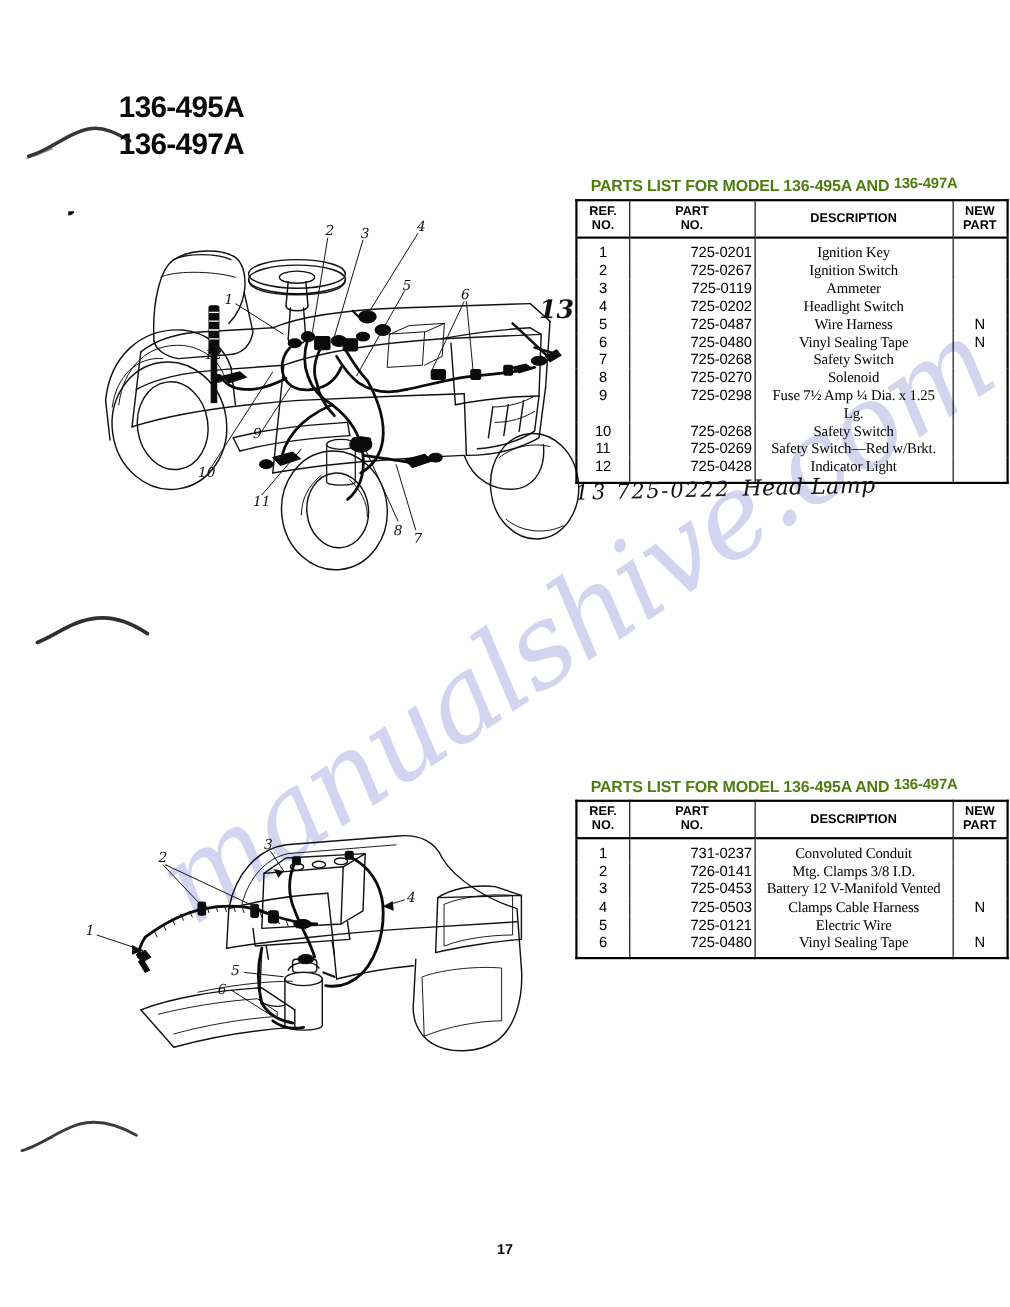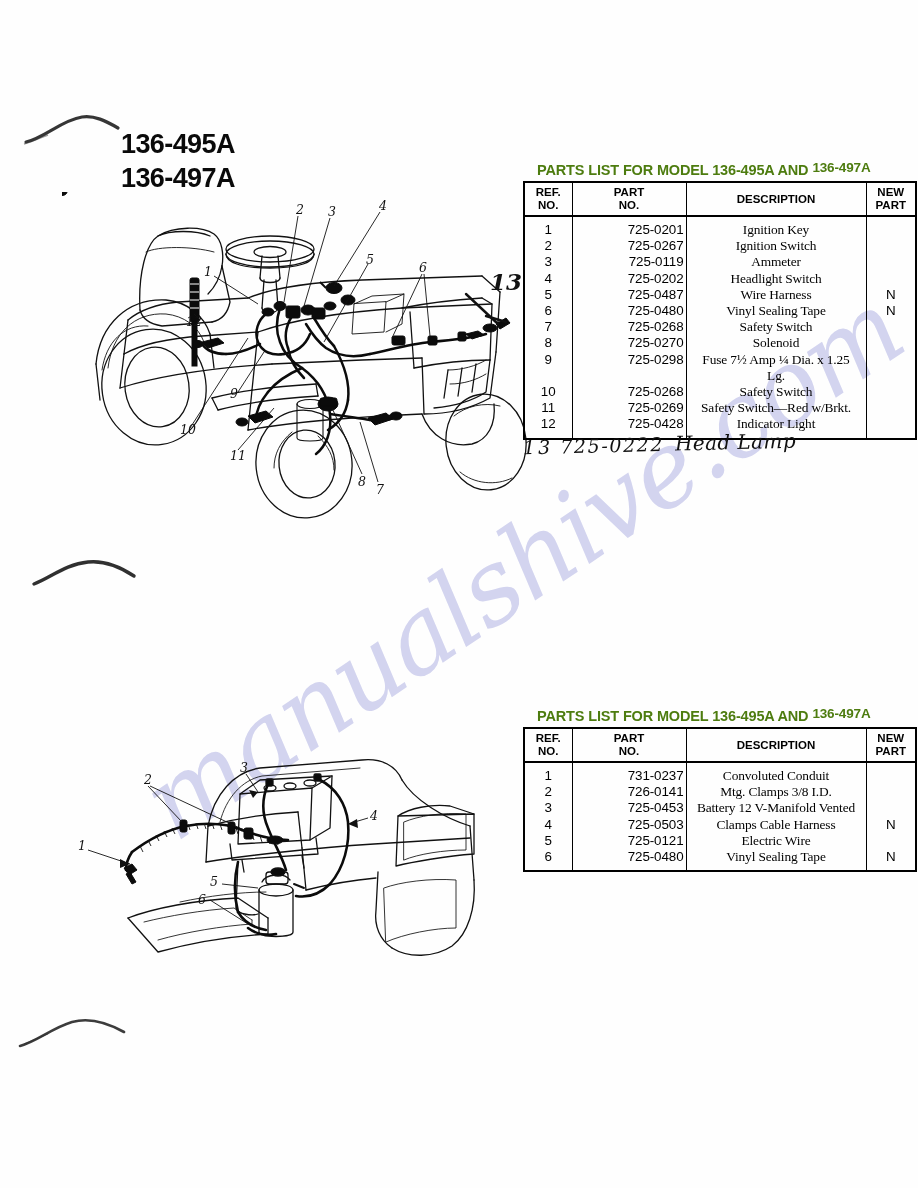--- a/index.html
+++ b/index.html
@@ -44,24 +44,23 @@
     color: #b9bbe6;
     opacity: 0.62;
     transform: rotate(-34deg);
     transform-origin: 50% 50%;
     white-space: nowrap;
   }
 
   
   #model-heading {
     position: absolute;
-    left: 121px;
+    left: 108px;
     top: 80px;
     z-index: 10;
-    margin-top: 47px;
   }
   #model-heading .model-line {
     font-size: 27px;
     font-weight: bold;
     letter-spacing: -0.6px;
     color: #0a0a0a;
     line-height: 34px;
   }
 
   
@@ -679,14 +678,15 @@
         <tr class="pad-bottom">
           <td class="ref">6</td>
           <td class="part">725-0480</td>
           <td class="desc">Vinyl Sealing Tape</td>
           <td class="new">N</td>
         </tr>
       </tbody>
     </table>
   </div>
 
+  <div id="page-number">17</div>
 
 </div>
 
 </body></html>

